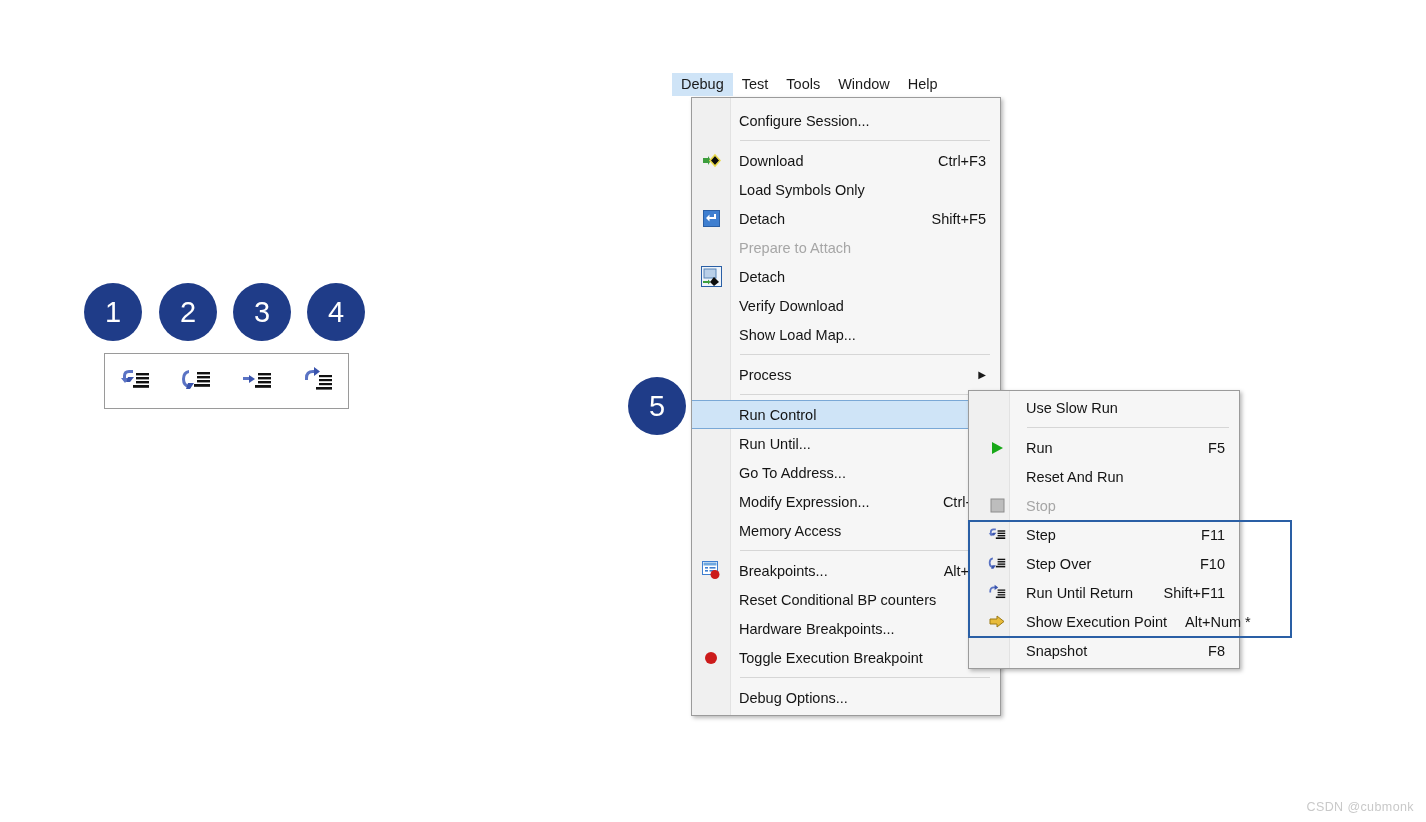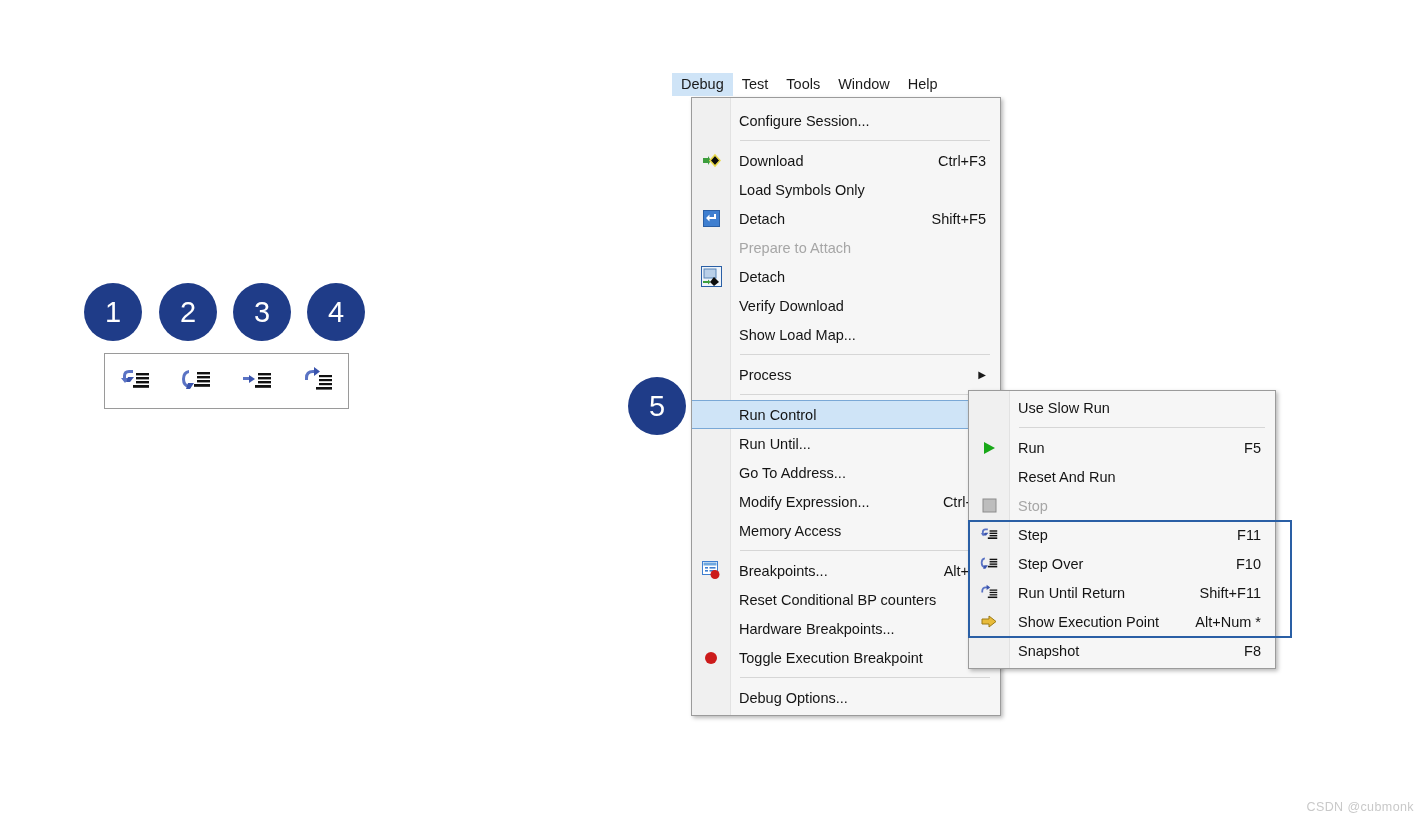--- a/index.html
+++ b/index.html
@@ -100,26 +100,26 @@
     width: 38px;
     background: #f0f0f0;
     border-right: 1px solid #e2e2e2;
   }
 
   
   #runcontrol-menu {
     position: absolute;
     left: 968px;
     top: 390px;
-    width: 308px;
+    width: 272px;
     background: #f6f6f6;
     border: 1px solid #9b9b9b;
     box-shadow: 2px 2px 4px rgba(0,0,0,0.28);
     z-index: 28;
-    padding: 2px 0 3px 0;
+    padding: 2px 0 3px 8px;
     box-sizing: border-box;
   }
   #runcontrol-menu::before {
     content: "";
     position: absolute;
     left: 0; top: 0; bottom: 0;
     width: 40px;
     background: #f0f0f0;
     border-right: 1px solid #e2e2e2;
   }

